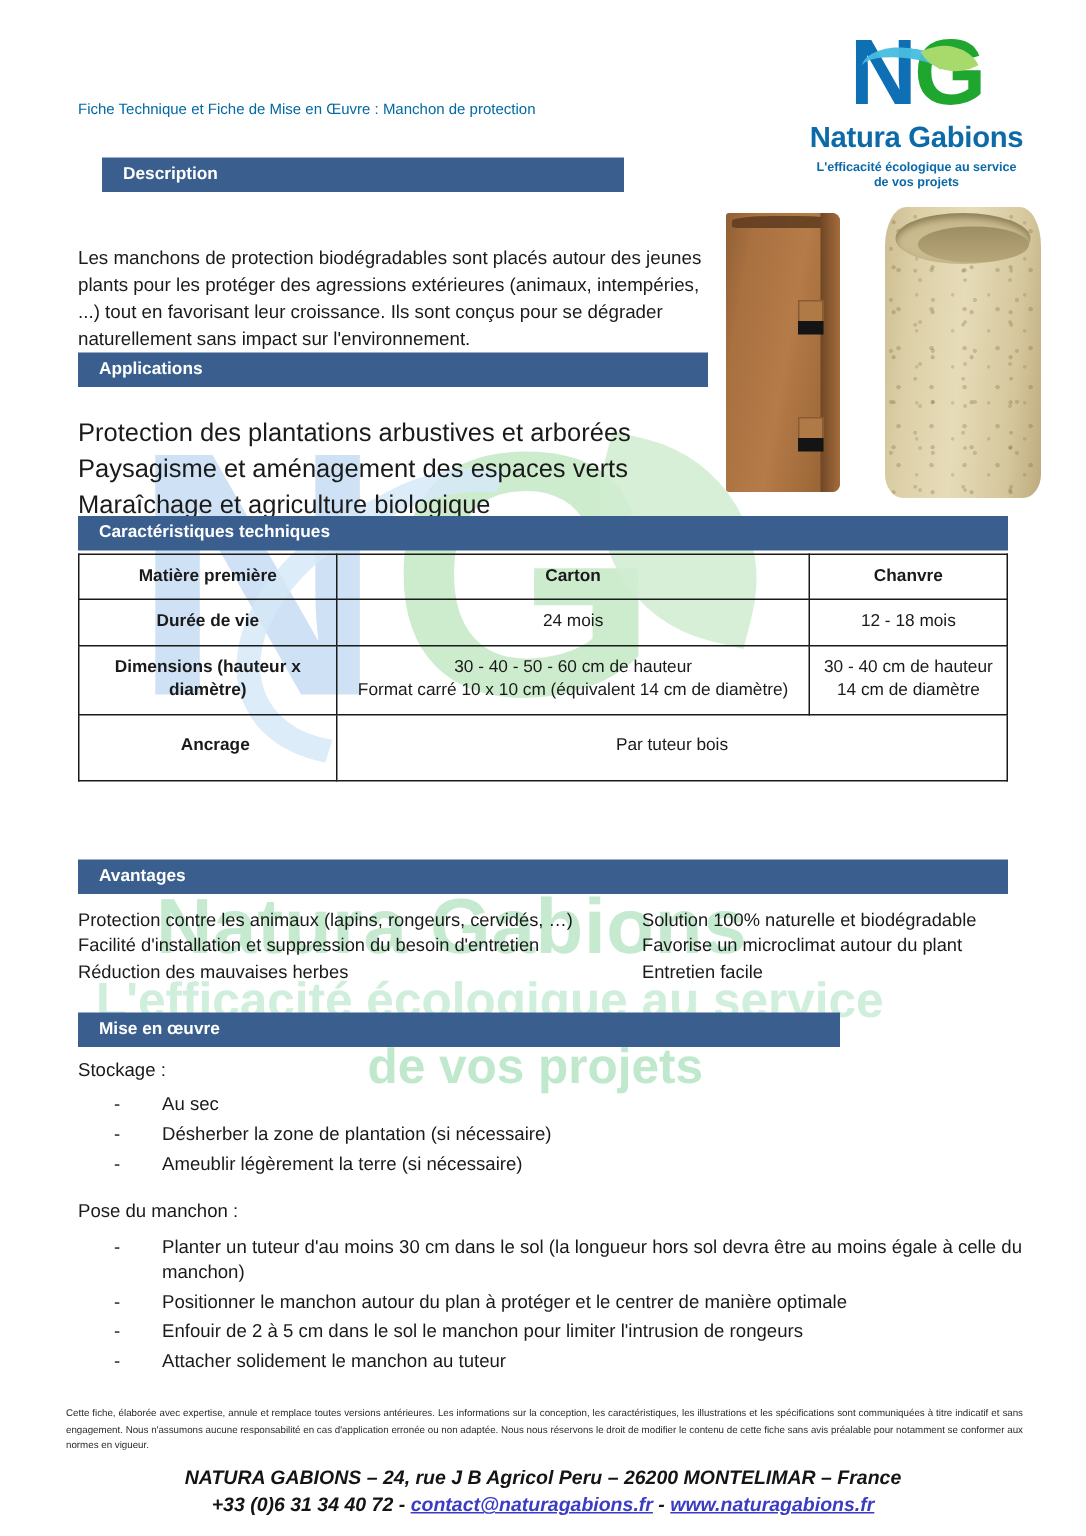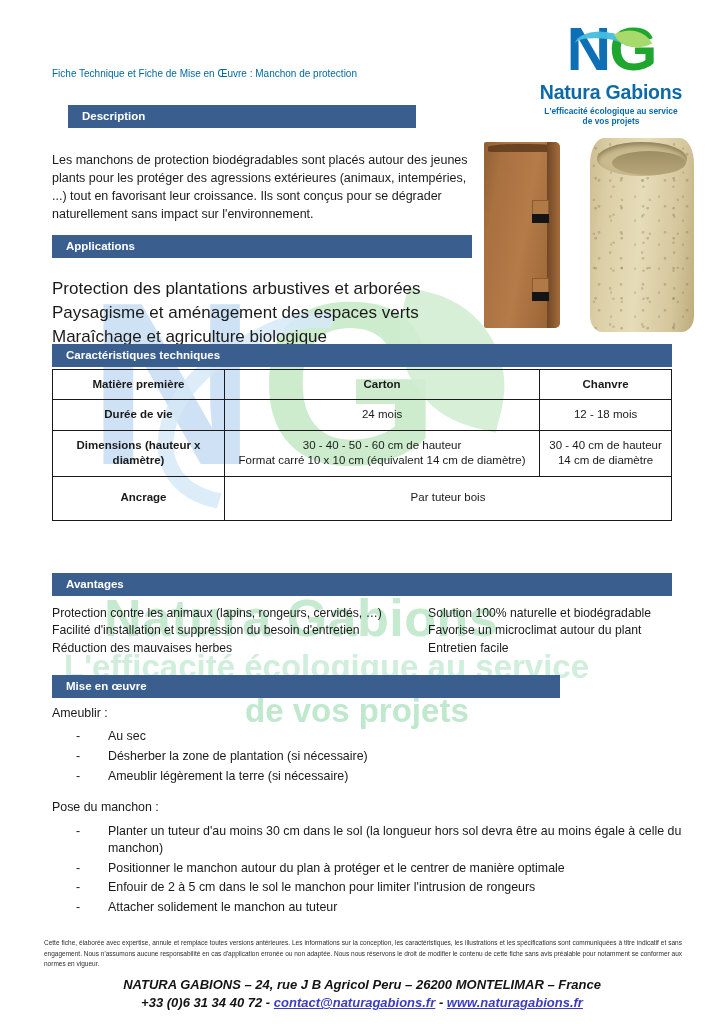--- a/index.html
+++ b/index.html
@@ -161,20 +161,21 @@
     padding: 5px 0 5px 14px;
     line-height: 1.15;
   }
 
   
   .para {
     position: absolute;
     font-size: 12.5px;
     line-height: 1.43;
     color: #1a1a1a;
+    margin-top: 12px;
   }
   .lines { position: absolute; font-size: 17px; line-height: 1.42; }
   .lines div { white-space: nowrap; }
 
   
   .photos {
     position: absolute;
     left: 482px; top: 136px;
     width: 218px; height: 198px;
   }
@@ -437,21 +438,21 @@
         <div>Solution 100% naturelle et biodégradable</div>
         <div>Favorise un microclimat autour du plant</div>
         <div>Entretien facile</div>
       </div>
     </div>
 
     <div class="bar" style="left:52px; top:675px; width:508px;">Mise en œuvre</div>
 
     <div class="mo">
 
-      <p class="mo-head">Ameublir :</p>
+      <p class="mo-head">Stockage :</p>
       <ul class="mo-list">
         <li>
           <span class="dash">-</span>
           <span>Au sec</span>
         </li>
       </ul>
 
       <ul class="mo-list">
         <li>
           <span class="dash">-</span>

